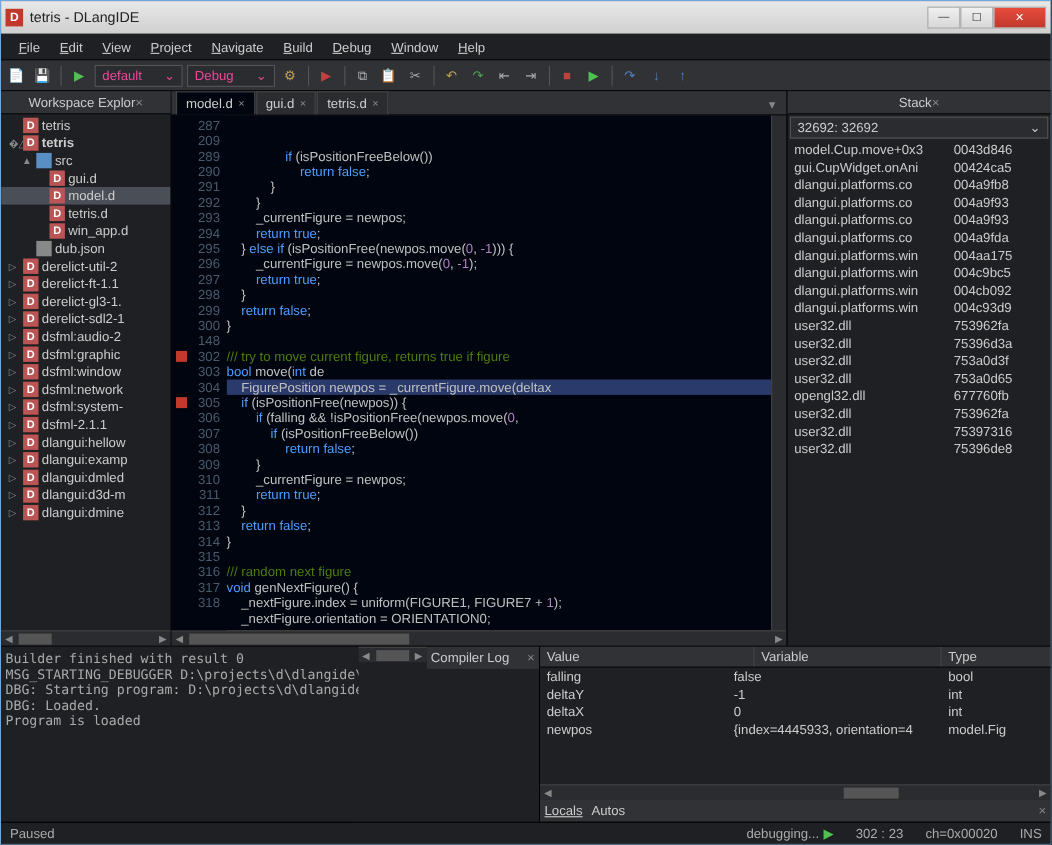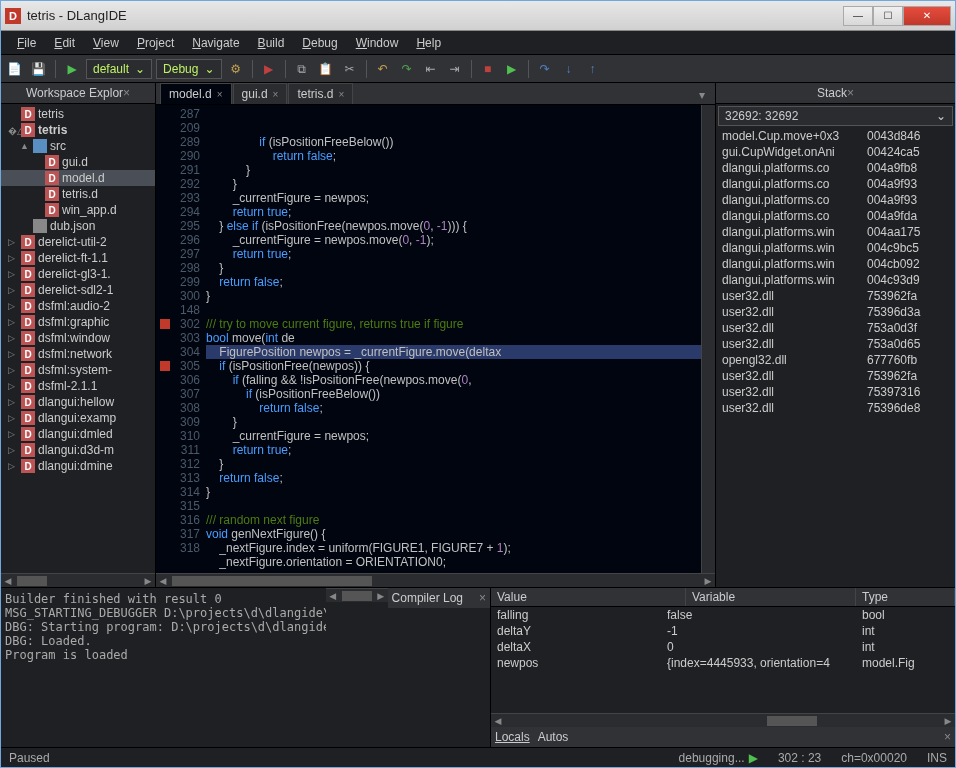--- a/index.html
+++ b/index.html
@@ -10,21 +10,21 @@
 .titlebar-text { flex: 1; color: #222; font-size: 13px; }
 .win-controls { display: flex; gap: 0; }
 .win-btn { width: 30px; height: 20px; background: linear-gradient(#f0f0f0,#d8d8d8); border: 1px solid #aaa; display: flex; align-items: center; justify-content: center; font-size: 10px; color: #333; }
 .win-btn.close { background: linear-gradient(#e74c3c,#c0392b); color: #fff; width: 48px; }
 .menubar { height: 24px; background: #1f2023; display: flex; align-items: center; padding: 0 8px; gap: 2px; border-bottom: 1px solid #000; }
 .menu-item { color: #ccc; padding: 3px 8px; cursor: pointer; }
 .menu-item u { text-decoration: underline; }
 .toolbar { height: 28px; background: #303236; display: flex; align-items: center; padding: 0 4px; gap: 4px; border-bottom: 1px solid #000; }
 .tb-btn { width: 20px; height: 20px; display: flex; align-items: center; justify-content: center; color: #aaa; font-size: 12px; }
 .tb-sep { width: 1px; height: 18px; background: #555; margin: 0 2px; }
-.tb-dropdown { background: #2a2c30; border: 1px solid #555; color: #bef264; padding: 2px 6px; display: flex; align-items: center; gap: 6px; font-size: 12px; }
+.tb-dropdown { background: #2a2c30; border: 1px solid #555; color: #ec4899; padding: 2px 6px; display: flex; align-items: center; gap: 20px; font-size: 12px; }
 .main-area { flex: 1; display: flex; min-height: 0; }
 .left-panel { width: 155px; background: #1f2023; display: flex; flex-direction: column; border-right: 1px solid #000; }
 .panel-title { background: #303236; color: #ccc; padding: 3px 6px; border-bottom: 1px solid #000; display: flex; justify-content: center; align-items: center; }
 .tree { flex: 1; overflow: hidden; padding: 2px 0; color: #ccc; }
 .tree-item { display: flex; align-items: center; padding: 1px 4px; gap: 3px; white-space: nowrap; }
 .tree-item.sel { background: #4a4e56; }
 .tree-indent { display: inline-block; }
 .tree-arrow { width: 10px; color: #888; font-size: 9px; }
 .tree-icon { width: 14px; height: 14px; display: inline-flex; align-items: center; justify-content: center; font-size: 10px; }
 .folder-icon { background: #5a8fc4; }

